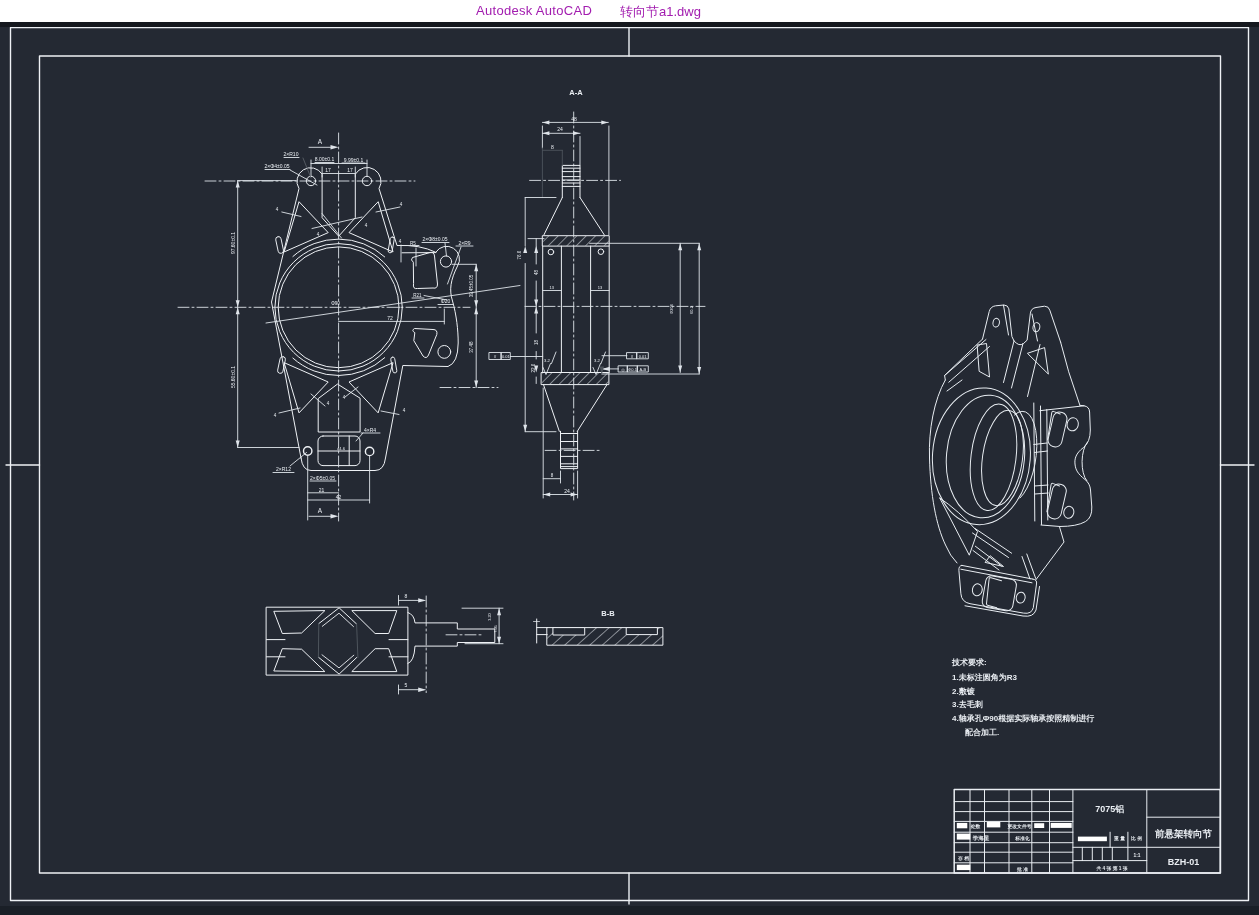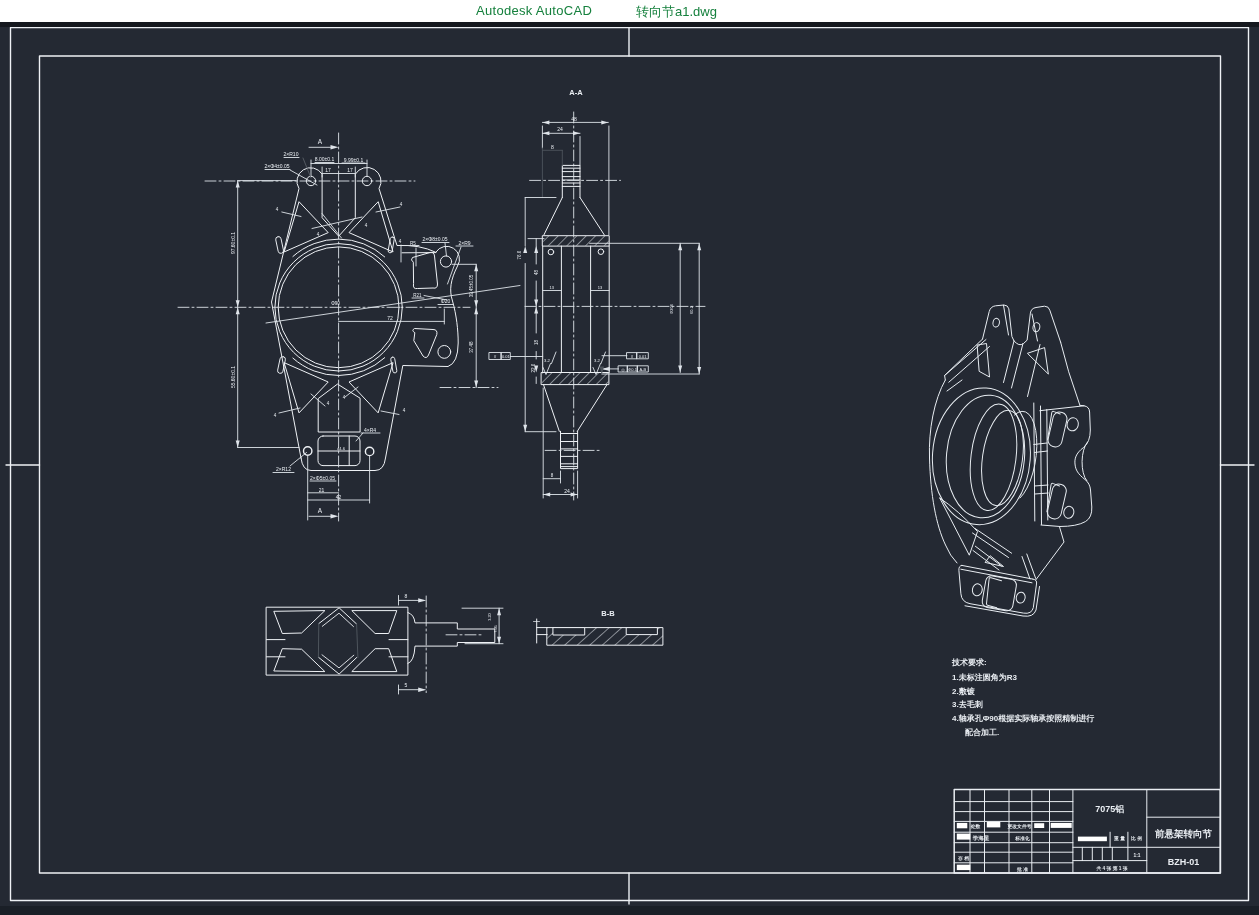--- a/index.html
+++ b/index.html
@@ -1,16 +1,16 @@
 <!DOCTYPE html>
 <html><head><meta charset="utf-8"><style>
 html,body{margin:0;padding:0;width:1259px;height:915px;background:#fff;overflow:hidden}
-.titlebar{position:absolute;left:0;top:0;width:1259px;height:22px;background:#fff;font:13px "Liberation Sans",sans-serif;color:#15803d;z-index:5}
+.titlebar{position:absolute;left:0;top:0;width:1259px;height:22px;background:#fff;font:13px "Liberation Sans",sans-serif;color:#a21caf;z-index:5}
 .tb1{position:absolute;left:476px;top:3px;letter-spacing:.3px}
-.tb2{position:absolute;left:636px;top:3px}
+.tb2{position:absolute;left:620px;top:3px}
 .band{position:absolute;left:0;top:22px;width:1259px;height:5px;background:#15181e;z-index:4}
 .cnv{position:absolute;left:0;top:27px;width:1259px;height:879px;background:#242933;z-index:1}
 .bot{position:absolute;left:0;top:906px;width:1259px;height:9px;background:#1a1f27;z-index:4}
 svg{position:absolute;left:0;top:0;z-index:3}
 text{font-family:"Liberation Sans",sans-serif;fill:#e9edf2}
 </style></head>
 <body>
 <div class="cnv"></div>
 <div class="band"></div>
 <div class="bot"></div>

